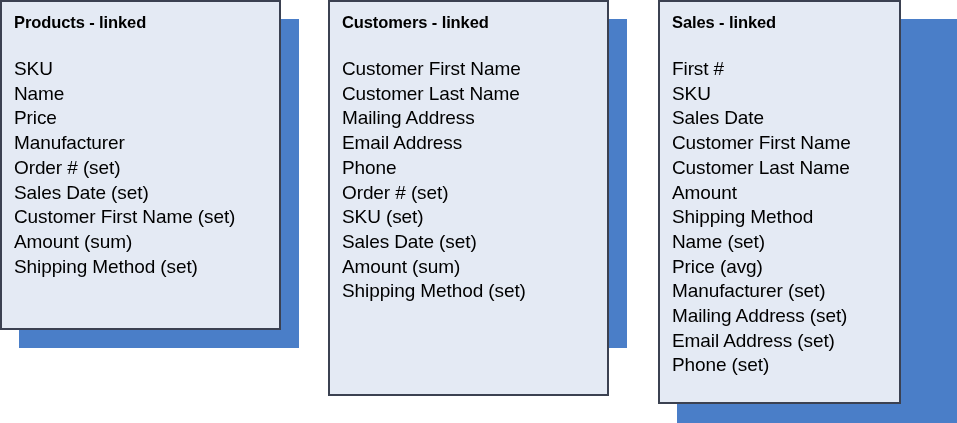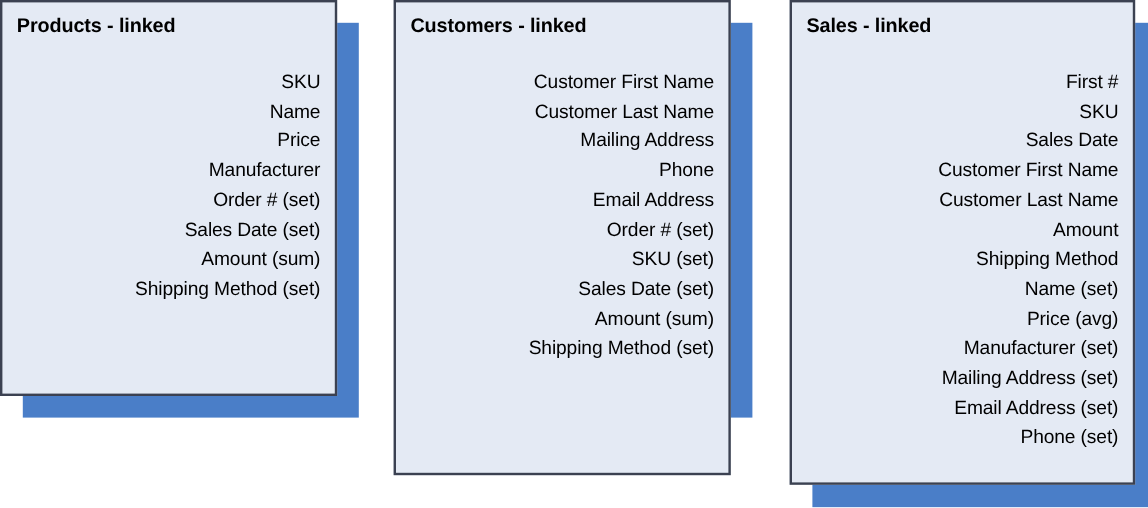--- a/index.html
+++ b/index.html
@@ -43,72 +43,72 @@
     letter-spacing: -0.1px;
     white-space: nowrap;
   }
   .field-list {
     list-style: none;
     margin: 0;
     padding: 0;
     margin-top: 24px;
   }
   .field-item {
-    font-size: 16px;
+    font-size: 19px;
     color: #000000;
     line-height: 24.7px;
     white-space: nowrap;
     letter-spacing: -0.1px;
-    text-align: right;
   }
 </style>
 </head>
 <body>
 
 <div id="canvas">
 
   <div class="entity-card" style="left:0px; top:0px; width:299px; height:348px;">
     <div class="card-shadow" style="left:19px; top:19px; width:280px; height:329px;"></div>
     <div class="card-body" style="width:281px; height:330px;">
       <div class="card-title">Products - linked</div>
       <ul class="field-list">
         <li class="field-item">SKU</li>
         <li class="field-item">Name</li>
         <li class="field-item">Price</li>
         <li class="field-item">Manufacturer</li>
         <li class="field-item">Order # (set)</li>
         <li class="field-item">Sales Date (set)</li>
+        <li class="field-item">Customer First Name (set)</li>
         <li class="field-item">Amount (sum)</li>
         <li class="field-item">Shipping Method (set)</li>
       </ul>
     </div>
   </div>
 
   <div class="entity-card" style="left:328px; top:0px; width:299px; height:348px;">
     <div class="card-shadow" style="left:19px; top:19px; width:280px; height:329px;"></div>
     <div class="card-body" style="width:281px; height:396px;">
       <div class="card-title">Customers - linked</div>
       <ul class="field-list">
         <li class="field-item">Customer First Name</li>
         <li class="field-item">Customer Last Name</li>
         <li class="field-item">Mailing Address</li>
+        <li class="field-item">Email Address</li>
         <li class="field-item">Phone</li>
-        <li class="field-item">Email Address</li>
         <li class="field-item">Order # (set)</li>
         <li class="field-item">SKU (set)</li>
         <li class="field-item">Sales Date (set)</li>
         <li class="field-item">Amount (sum)</li>
         <li class="field-item">Shipping Method (set)</li>
       </ul>
     </div>
   </div>
 
   <div class="entity-card" style="left:658px; top:0px; width:299px; height:423px;">
     <div class="card-shadow" style="left:19px; top:19px; width:280px; height:404px;"></div>
-    <div class="card-body" style="width:288px; height:404px;">
+    <div class="card-body" style="width:243px; height:404px;">
       <div class="card-title">Sales - linked</div>
       <ul class="field-list">
         <li class="field-item">First #</li>
         <li class="field-item">SKU</li>
         <li class="field-item">Sales Date</li>
         <li class="field-item">Customer First Name</li>
         <li class="field-item">Customer Last Name</li>
         <li class="field-item">Amount</li>
         <li class="field-item">Shipping Method</li>
         <li class="field-item">Name (set)</li>

